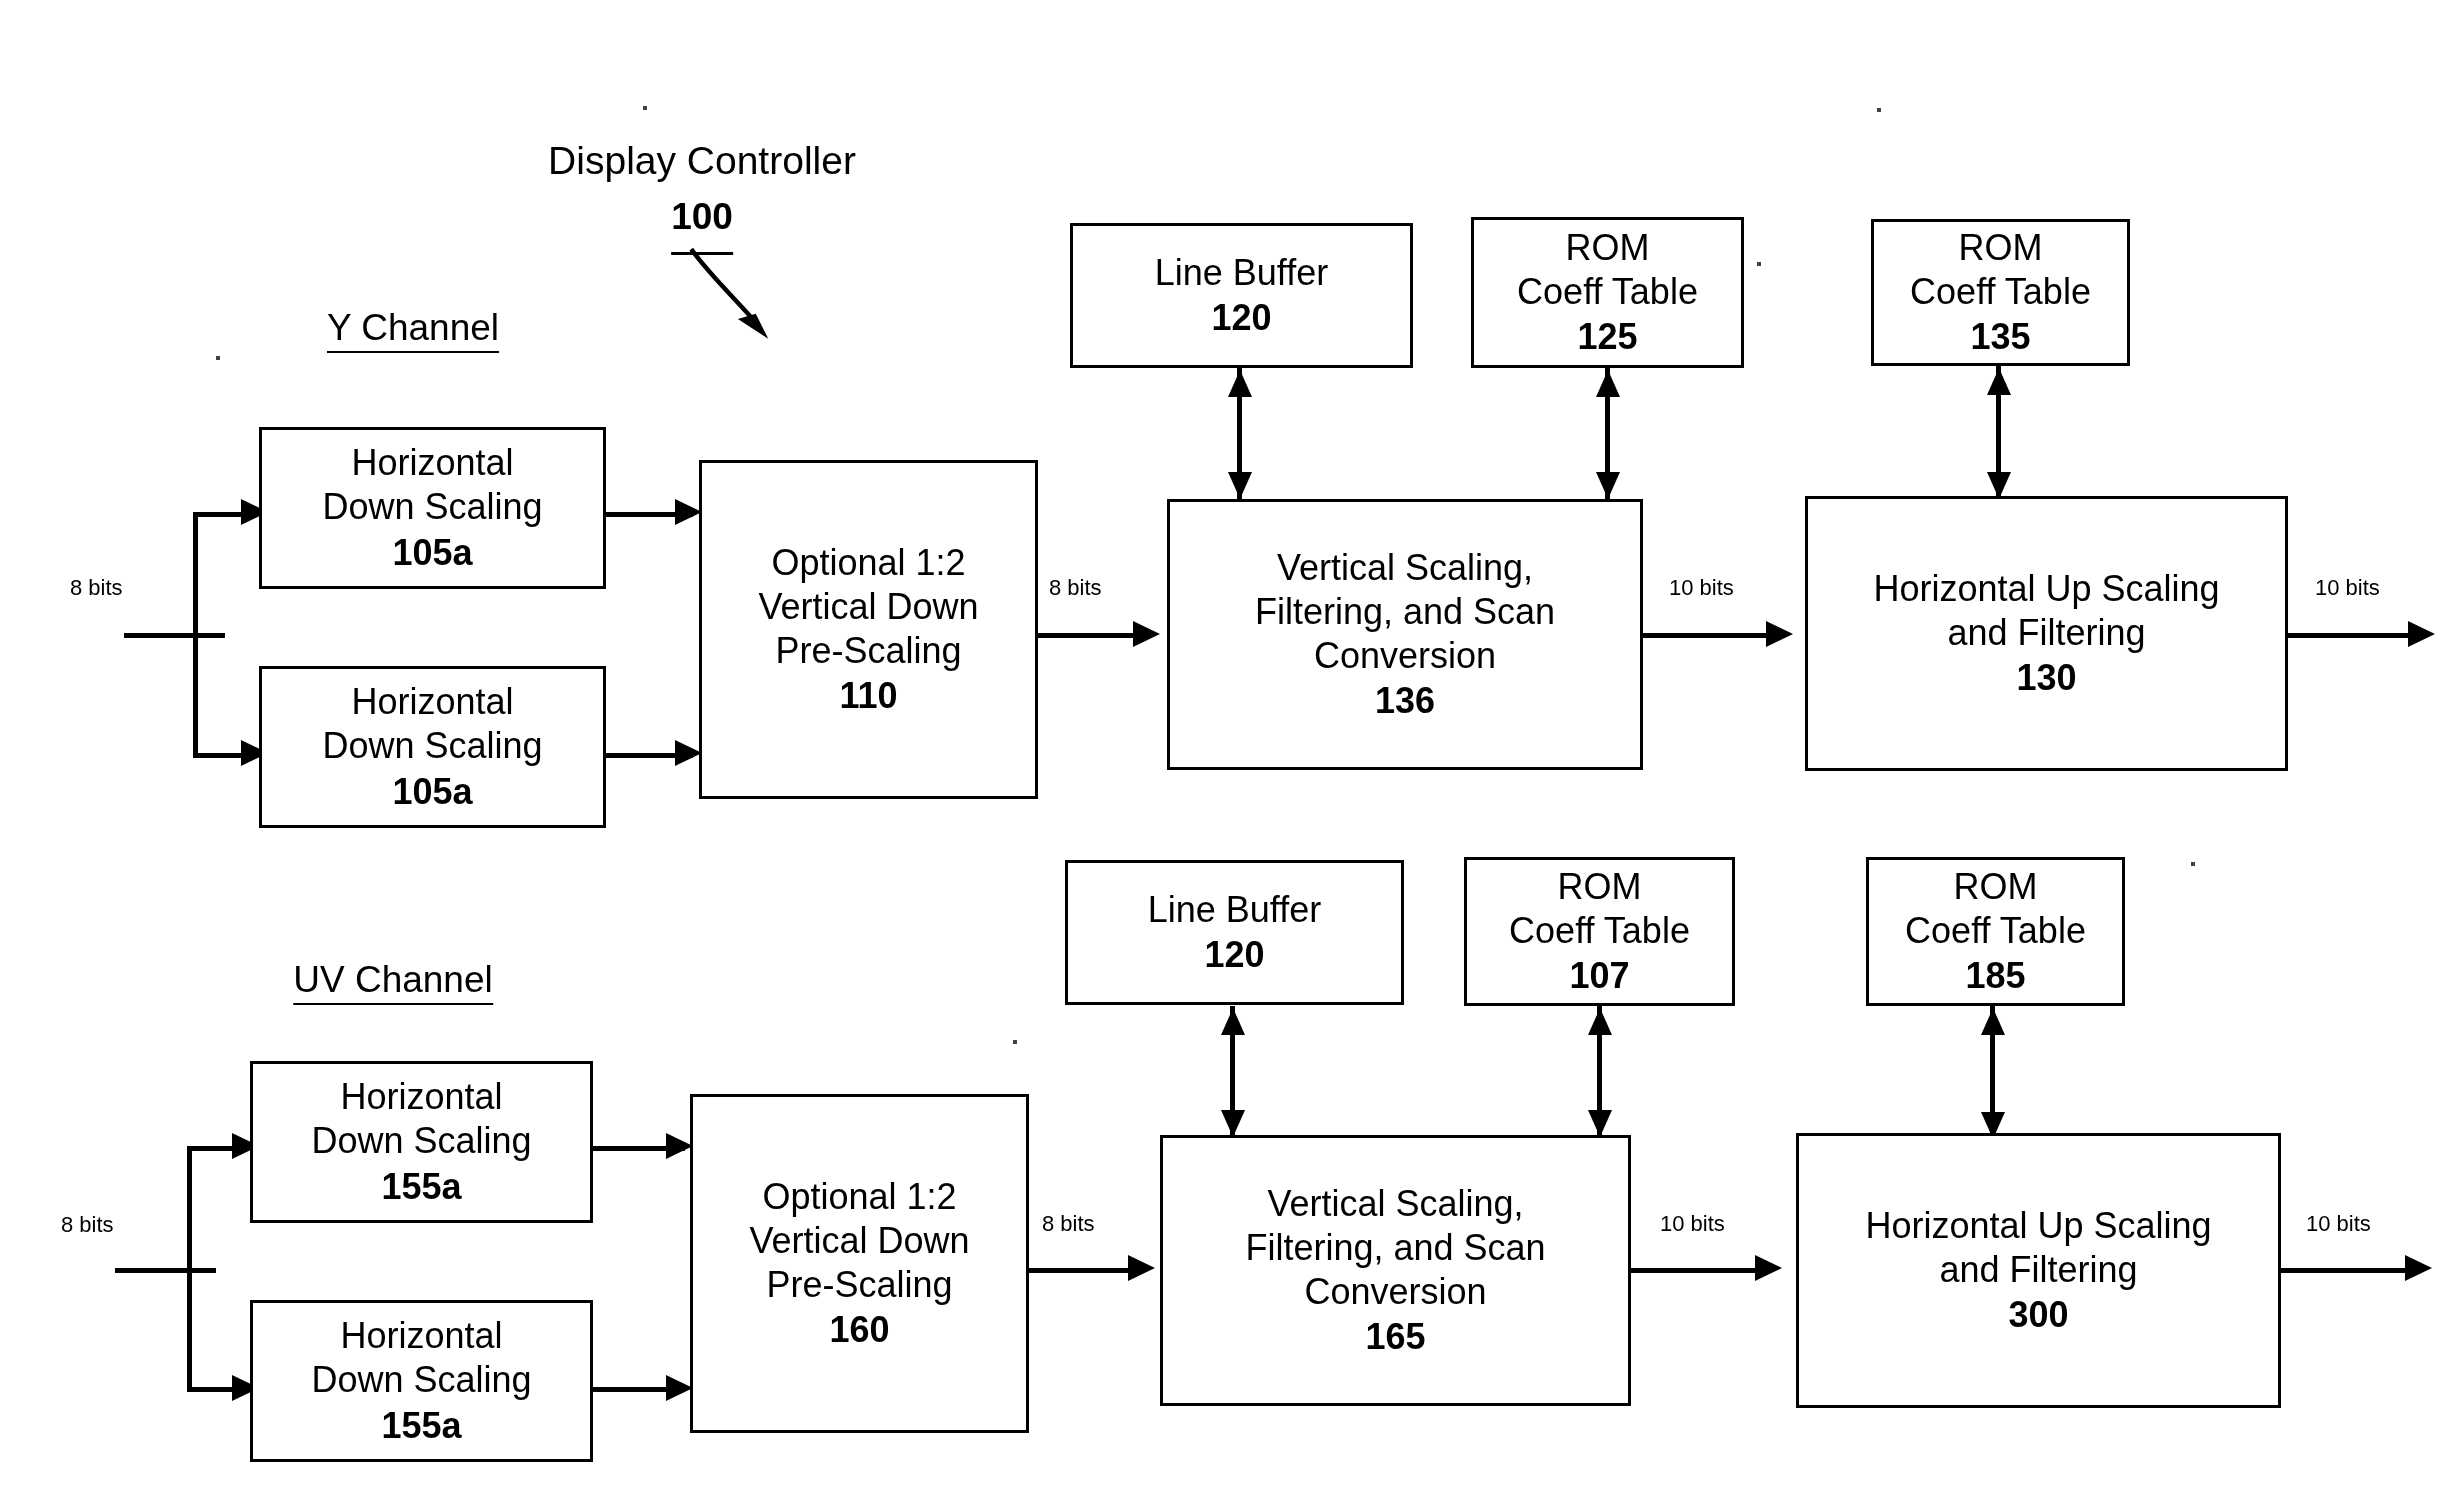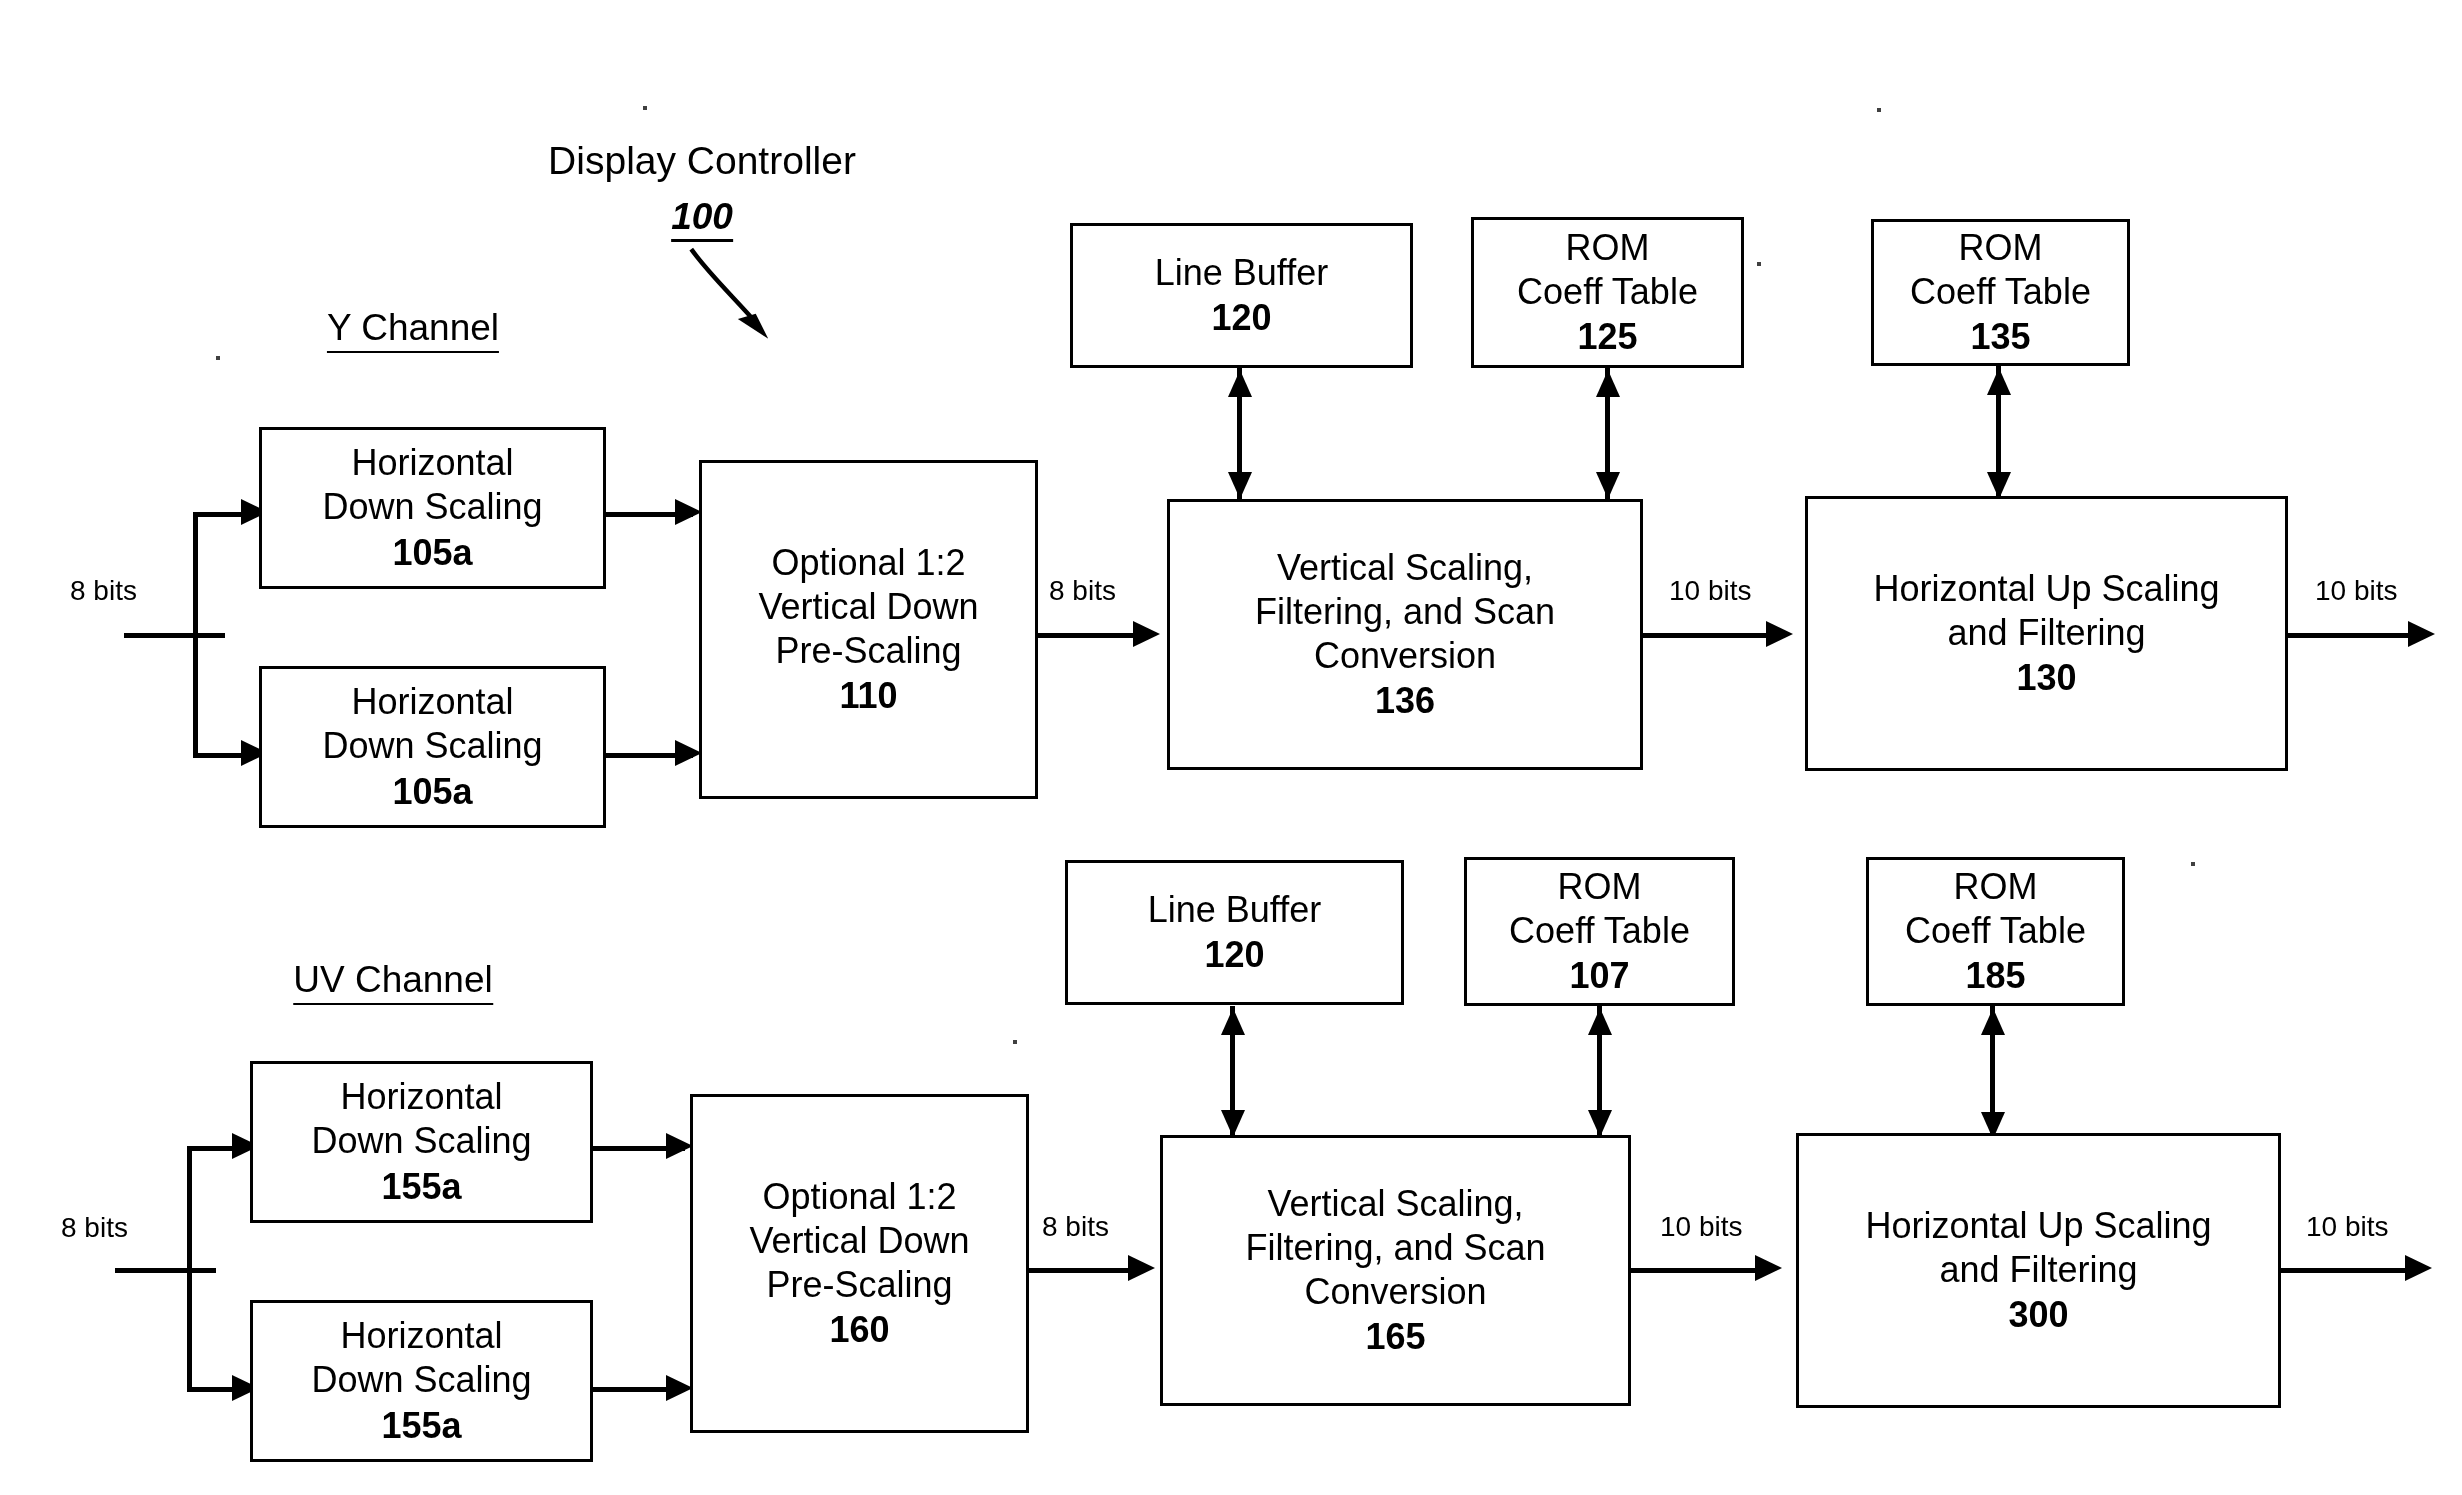--- a/index.html
+++ b/index.html
@@ -50,24 +50,23 @@
   .title-main { font-size: 39px; }
   .chan-label {
     font-size: 37px;
     border-bottom: 2.7px solid #000;
     padding-bottom: 3px;
   }
   .ref-under {
     font-weight: bold;
     font-size: 37px;
     border-bottom: 3.6px solid #000;
-    padding-bottom: 2px;
-    font-style: italic;
-  }
-  .bitlabel { font-size: 28px; }
+    padding-bottom: 15px;
+  }
+  .bitlabel { font-size: 22px; }
 
   
   .hline, .vline {
     position: absolute;
     background: #000;
   }
   .hline { height: 4.5px; }
   .vline { width: 4.5px; }
 
   

